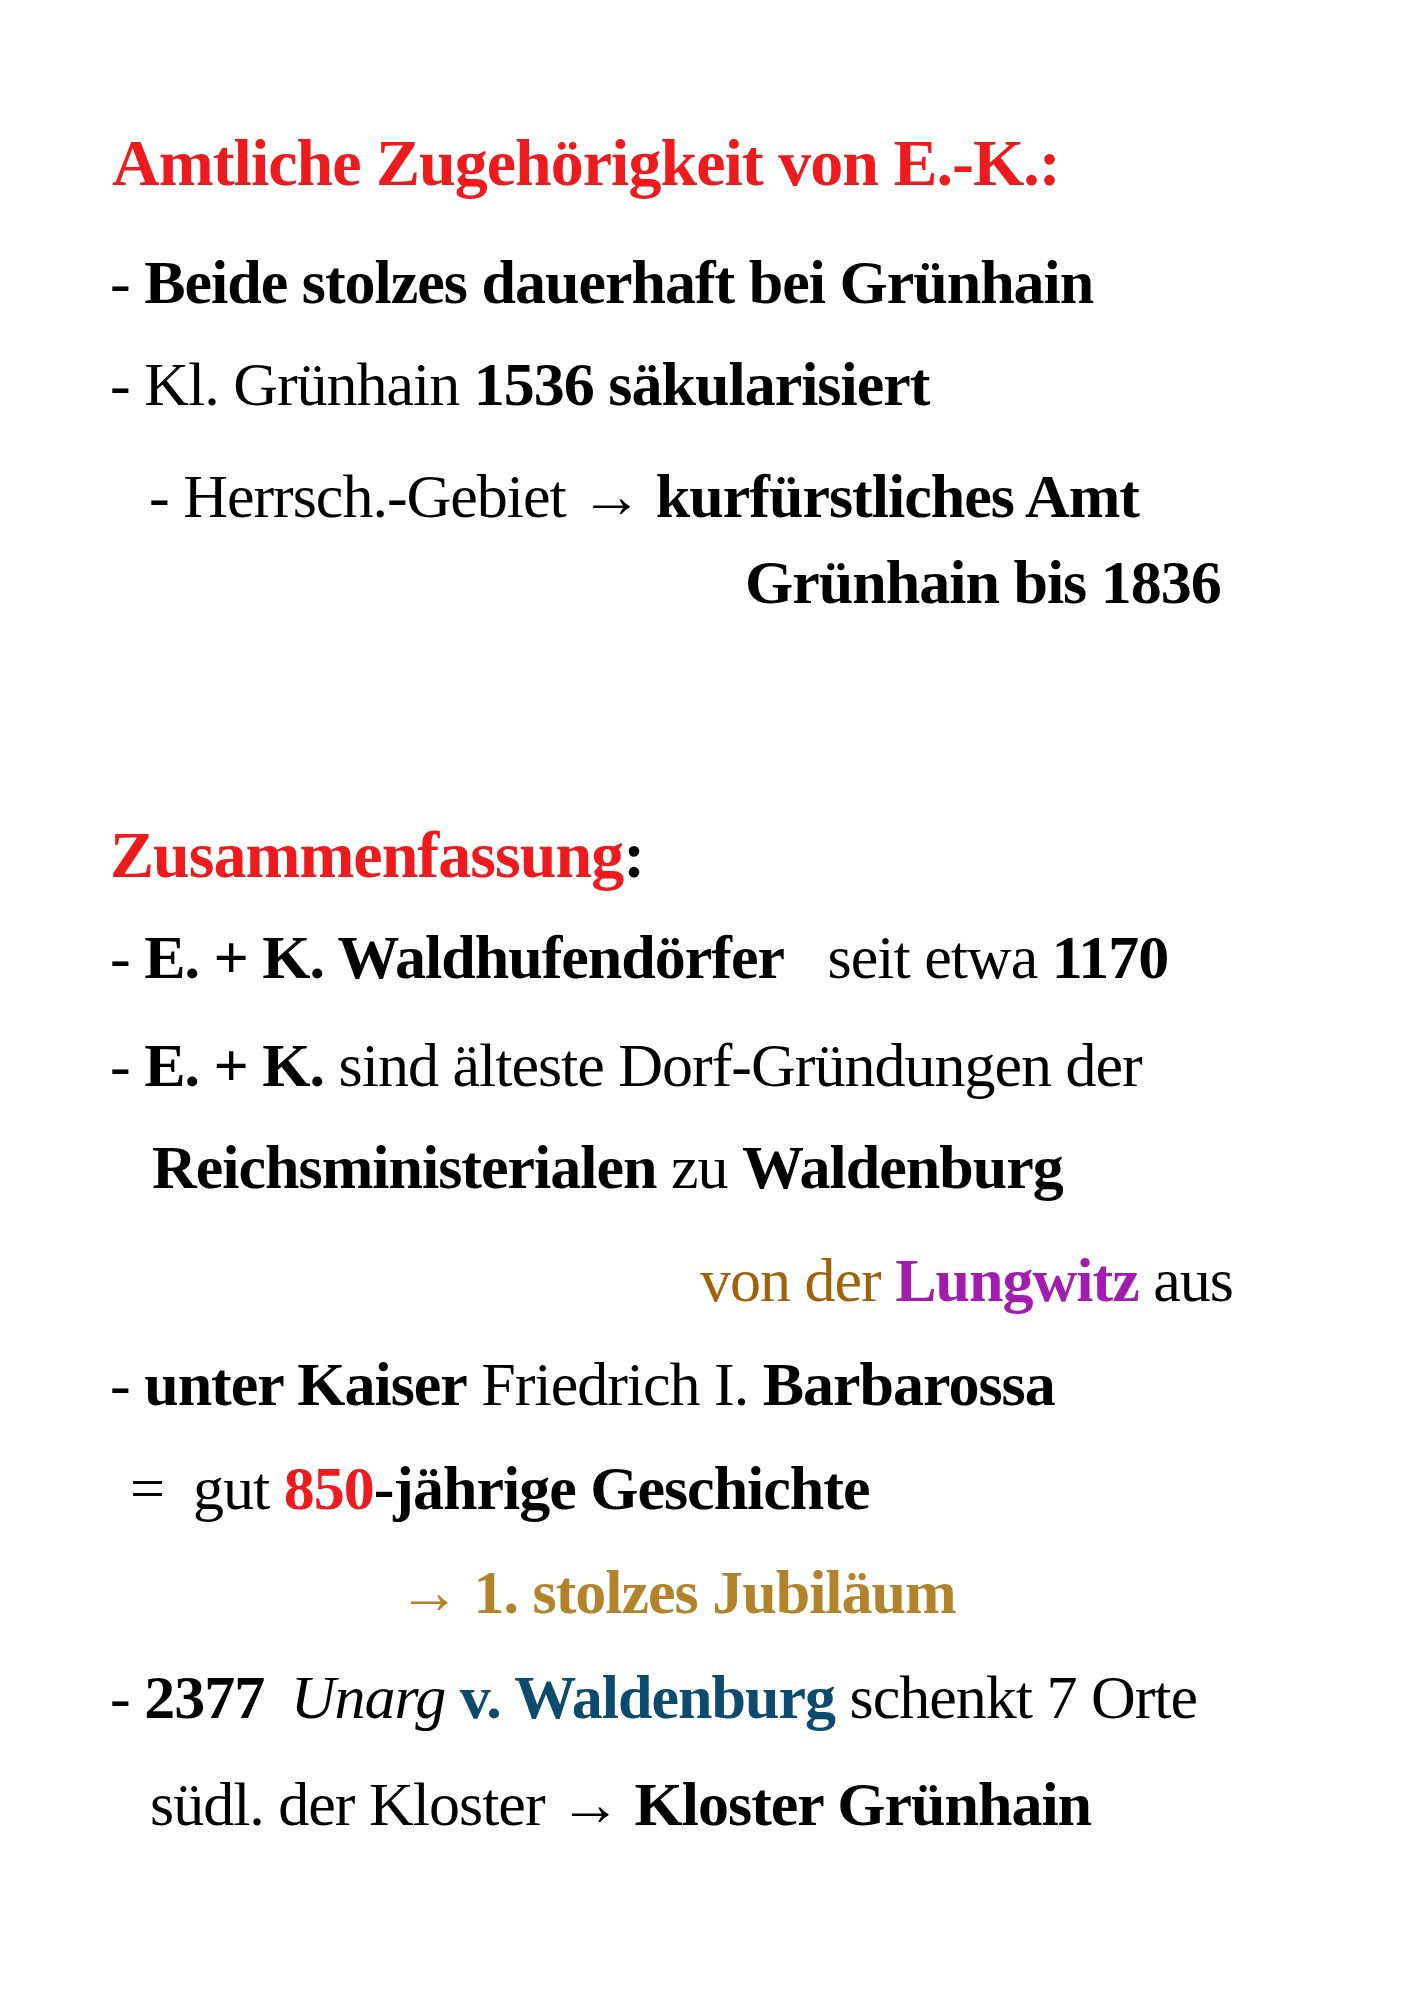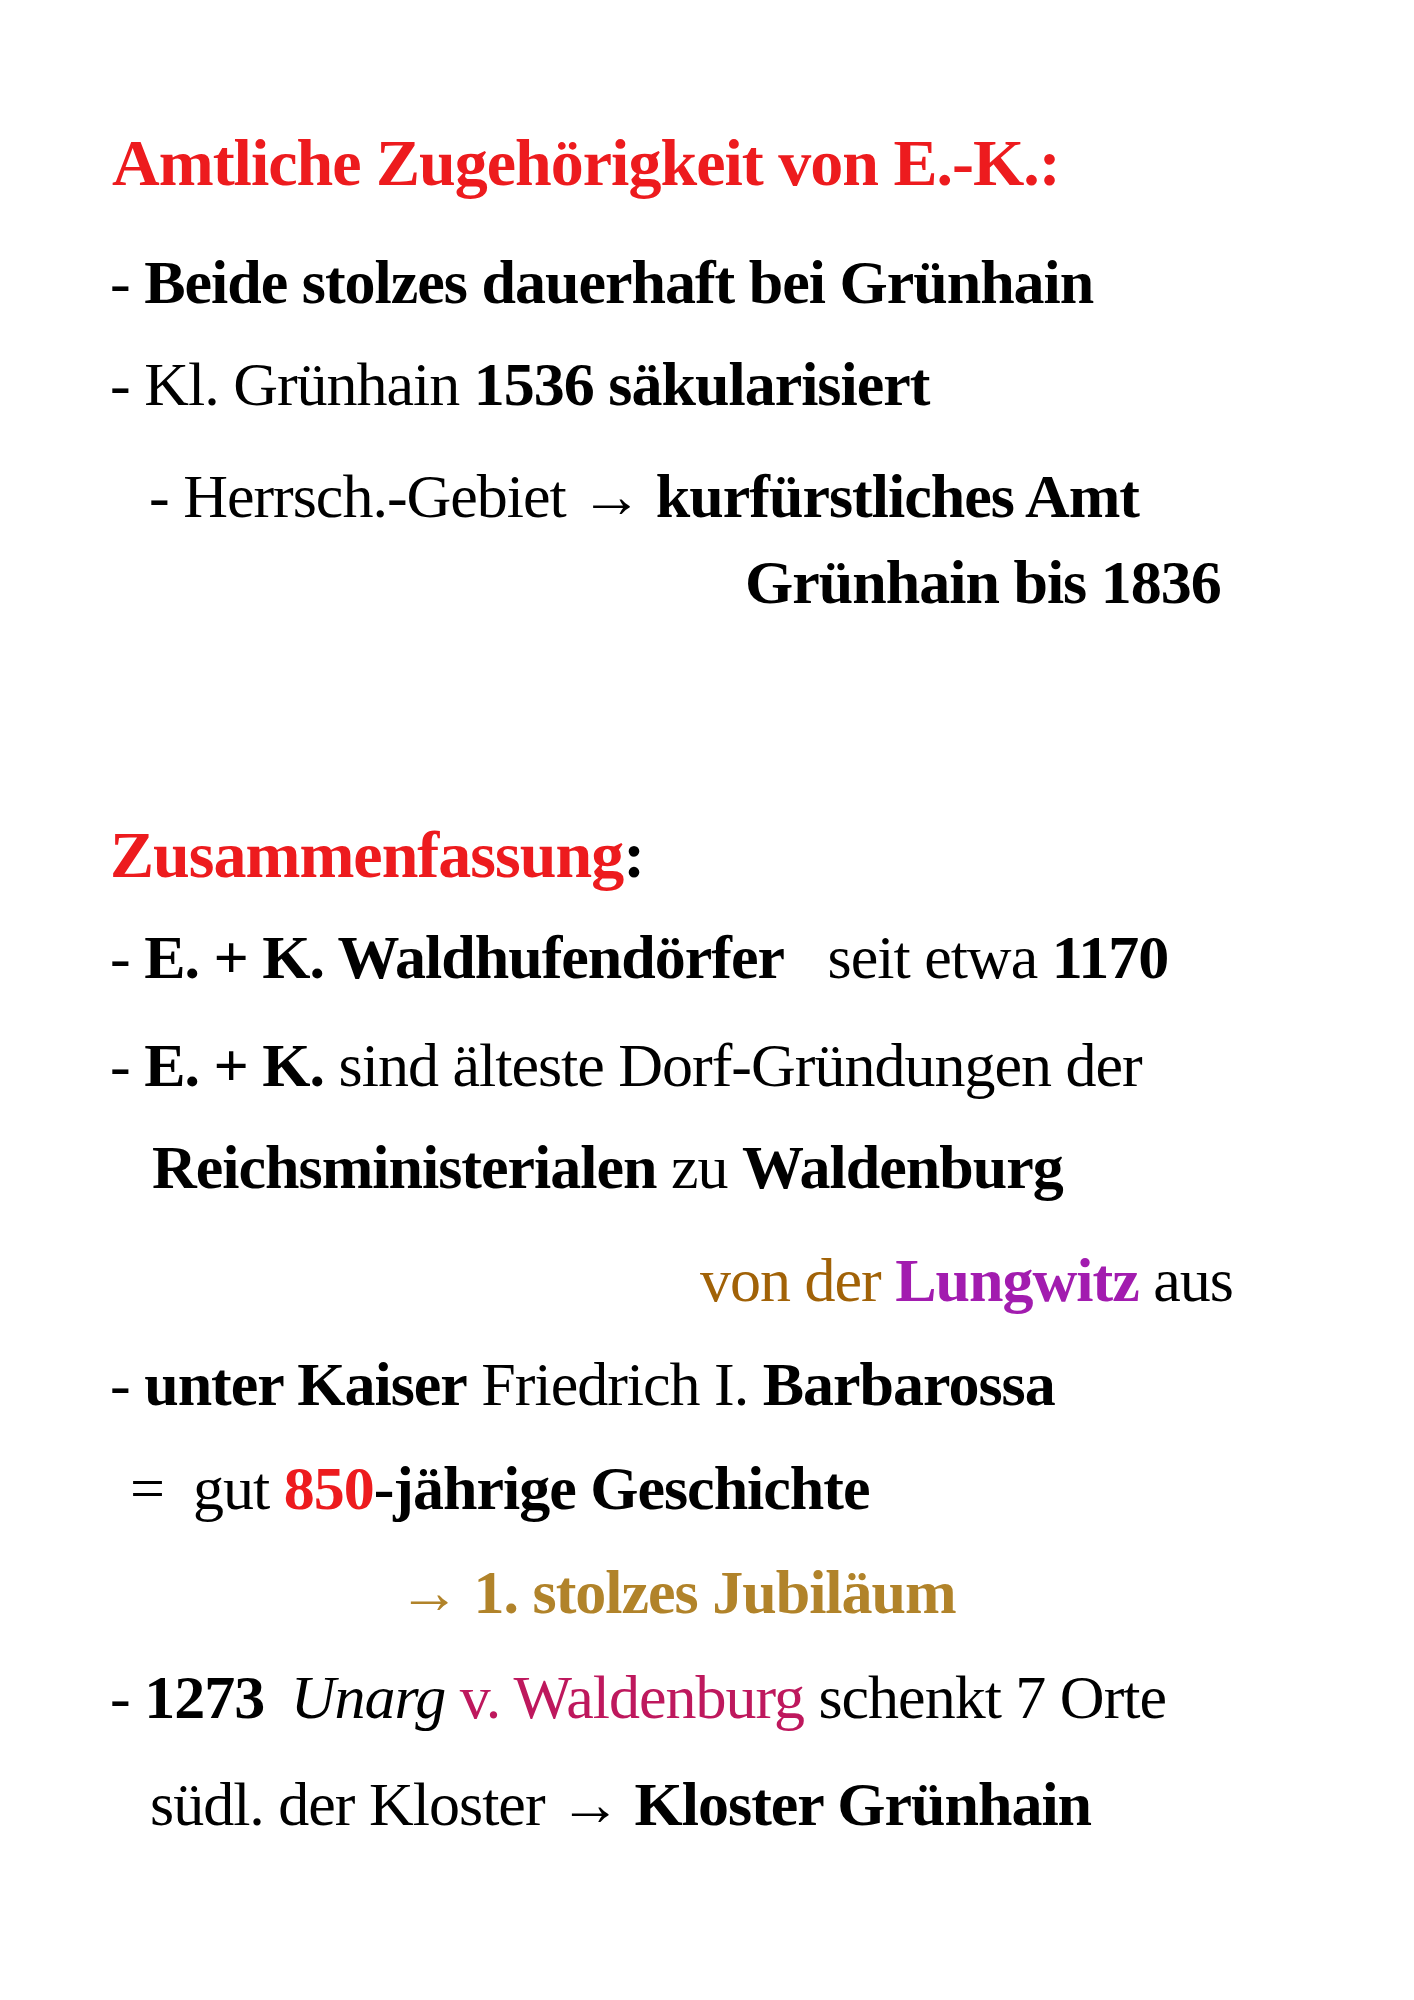--- a/index.html
+++ b/index.html
@@ -40,15 +40,15 @@
     <div class="line" style="top: 464px; left: 110px; margin-left: 39px;"><span style="color: rgb(0, 0, 0);">- Herrsch.-Gebiet → </span><span style="font-weight: bold; color: rgb(0, 0, 0);">kurfürstliches Amt</span></div>
     <div class="line" style="top: 550px; left: 745px;"><span style="font-weight: bold; color: rgb(0, 0, 0);">Grünhain bis 1836</span></div>
     <div class="line title" style="top: 820px; left: 110px;"><span style="font-weight: bold; color: rgb(237, 27, 30);">Zusammenfassung</span><span style="font-weight: bold; color: rgb(0, 0, 0);">:</span></div>
     <div class="line" style="top: 925px; left: 110px;"><span style="color: rgb(0, 0, 0);">- </span><span style="font-weight: bold; color: rgb(0, 0, 0);">E. + K. Waldhufendörfer</span><span style="color: rgb(0, 0, 0);">   seit etwa </span><span style="font-weight: bold; color: rgb(0, 0, 0);">1170</span></div>
     <div class="line" style="top: 1135px; left: 152px;"><span style="font-weight: bold; color: rgb(0, 0, 0);">Reichsministerialen</span><span style="color: rgb(0, 0, 0);"> zu </span><span style="font-weight: bold; color: rgb(0, 0, 0);">Waldenburg</span></div>
     <div class="line" style="top: 1033px; left: 110px;"><span style="color: rgb(0, 0, 0);">- </span><span style="font-weight: bold; color: rgb(0, 0, 0);">E. + K.</span><span style="color: rgb(0, 0, 0);"> sind älteste Dorf-Gründungen der</span></div>
     <div class="line" style="top: 1248px; left: 700px;"><span style="color: #a16207;">von der </span><span style="font-weight: bold; color: #a21caf;">Lungwitz</span><span style="color: rgb(0, 0, 0);"> aus</span></div>
     <div class="line" style="top: 1352px; left: 110px;"><span style="color: rgb(0, 0, 0);">- </span><span style="font-weight: bold; color: rgb(0, 0, 0);">unter Kaiser</span><span style="color: rgb(0, 0, 0);"> Friedrich I. </span><span style="font-weight: bold; color: rgb(0, 0, 0);">Barbarossa</span></div>
     <div class="line" style="top: 1456px; left: 130px;"><span style="color: rgb(0, 0, 0);">=  gut </span><span style="font-weight: bold; color: rgb(237, 27, 30);">850</span><span style="font-weight: bold; color: rgb(0, 0, 0); margin-top: 20px;">-jährige Geschichte</span></div>
     <div class="line" style="top: 1560px; left: 398px;"><span style="color: rgb(177, 131, 42);">→ </span><span style="font-weight: bold; color: rgb(177, 131, 42);">1. stolzes Jubiläum</span></div>
-    <div class="line" style="top: 1665px; left: 110px;"><span style="color: rgb(0, 0, 0);">- </span><span style="font-weight: bold; color: rgb(0, 0, 0);">1273 </span><span style="font-weight: normal; font-style: italic; color: rgb(0, 0, 0); margin-left: 12px;">Unarg</span><span style="font-weight: normal; color: #be185d;"> v. Waldenburg</span><span style="color: rgb(0, 0, 0);"> schenkt 7 Orte</span></div>
+    <div class="line" style="top: 1665px; left: 110px;"><span style="color: rgb(0, 0, 0);">- </span><span style="font-weight: bold; color: rgb(0, 0, 0);">2377 </span><span style="font-weight: normal; font-style: italic; color: rgb(0, 0, 0); margin-left: 12px;">Unarg</span><span style="font-weight: bold; color: #0c4a6e;"> v. Waldenburg</span><span style="color: rgb(0, 0, 0);"> schenkt 7 Orte</span></div>
     <div class="line" style="top: 1772px; left: 150px;"><span style="color: rgb(0, 0, 0);">südl. der Kloster → </span><span style="font-weight: bold; color: rgb(0, 0, 0);">Kloster Grünhain</span></div>
   </main>
 
 </body></html>

